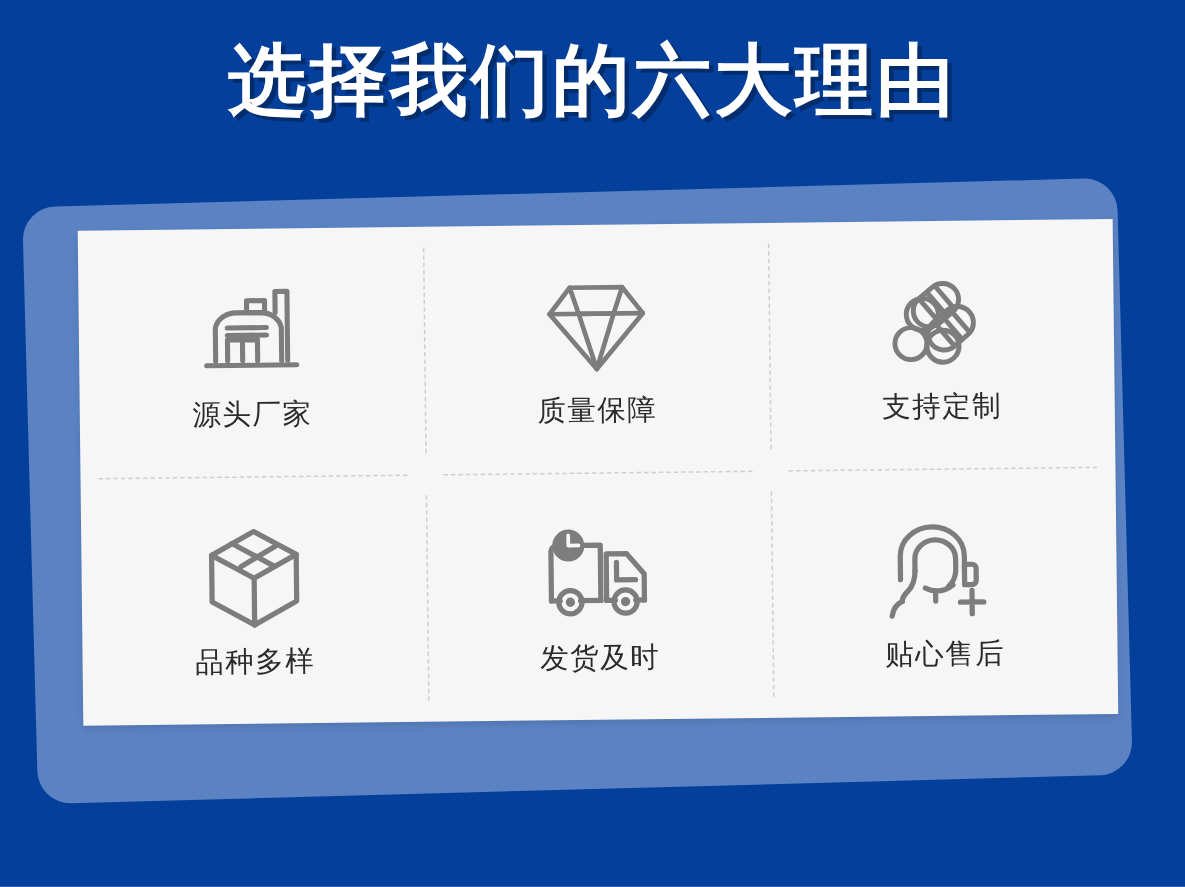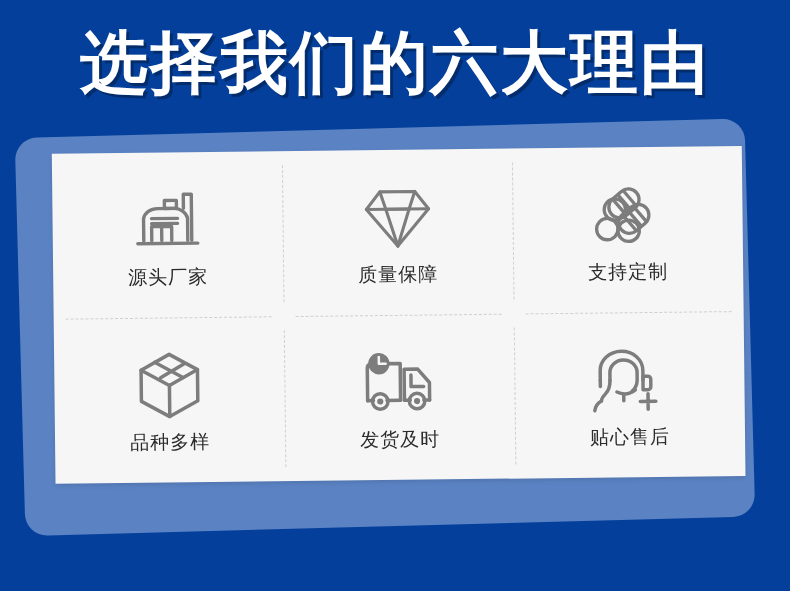--- a/index.html
+++ b/index.html
@@ -11,21 +11,21 @@
   }
   .stage{position:absolute;inset:0;}
 
   
   .title-wrap{
     position:absolute;left:0;top:26px;width:790px;
     text-align:center;
   }
   .title{
     display:inline-block;
-    font-size:68px;
+    font-size:52px;
     font-weight:bold;
     color:#ffffff;
     letter-spacing:2px;
     line-height:1.1;
     text-shadow:3px 3px 0 rgba(0,0,0,0.30);
     font-family:"DejaVu Sans","Liberation Sans",sans-serif;
   }
 
   
   .group{

